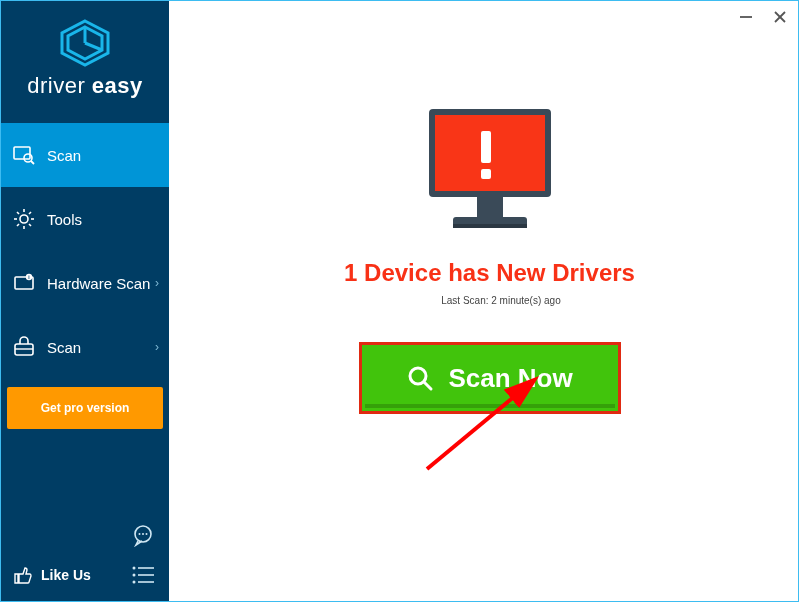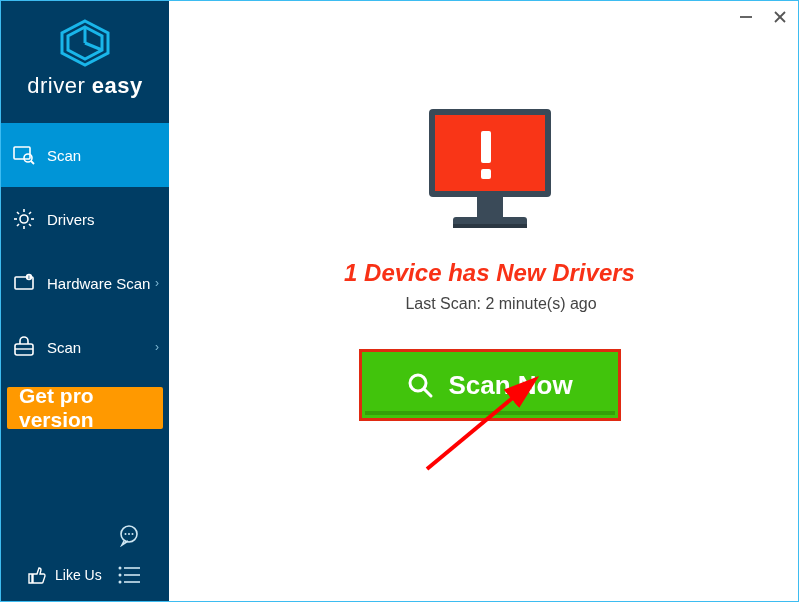--- a/index.html
+++ b/index.html
@@ -44,29 +44,29 @@
     position: absolute; right: 10px; color: #7fb9d4; font-size: 12px;
   }
   .pro-btn {
     margin: 8px 6px 0;
     background: #ff9900;
     color: #fff;
     height: 42px;
     display: flex;
     align-items: center;
     justify-content: center;
-    font-size: 21px;
+    font-size: 12px;
     font-weight: 700;
     border-radius: 2px;
     cursor: pointer;
-    padding-left: 12px;
   }
   .sidebar-footer {
     margin-top: auto;
-    padding: 8px 26px 12px;
+    padding: 8px 12px 12px;
+    font-weight: bold;
   }
   .feedback-row {
     display:flex; justify-content:flex-end; margin-bottom:12px;
   }
   .like-row {
     display: flex; align-items: center; justify-content: space-between;
   }
   .like-us { display:flex; align-items:center; font-size:14px; color:#fff; cursor:pointer; }
   .like-us .icon { width:20px; height:20px; margin-right:8px; }
   .circle-btn, .menulines-btn {
@@ -86,26 +86,25 @@
     position:absolute; top:0; left:0; right:0; bottom:0;
     display:flex; flex-direction:column; align-items:center;
     padding-top: 104px;
   }
   .monitor { position:relative; width:150px; height:132px; }
   .headline {
     margin-top: 22px;
     color: #f83116;
     font-size: 24px;
     font-weight: 700;
-    font-style: italic;
   }
   .lastscan {
     margin-top: 8px;
     color: #444;
-    font-size: 16px;
+    font-size: 10px;
     margin-left: 23px;
   }
   .scanbtn {
     margin-top: 36px;
     width: 262px;
     height: 72px;
     border: 3px solid #e02a12;
     background: #41c40c;
     color: #fff;
     font-size: 26px;
@@ -163,21 +162,21 @@
                 <line x1="11" y1="18" x2="11" y2="21"></line>
                 <line x1="1" y1="11" x2="4" y2="11"></line>
                 <line x1="18" y1="11" x2="21" y2="11"></line>
                 <line x1="4" y1="4" x2="6" y2="6"></line>
                 <line x1="16" y1="16" x2="18" y2="18"></line>
                 <line x1="16" y1="6" x2="18" y2="4"></line>
                 <line x1="4" y1="18" x2="6" y2="16"></line>
               </g>
             </svg>
         </span>
-        <span>Drivers</span>
+        <span>Tools</span>
       </div>
       <div class="nav-item">
         <span class="icon">
           <svg width="22" height="22" viewBox="0 0 22 22">
               <rect x="2" y="5" width="18" height="12" rx="1" fill="none" stroke="#fff" stroke-width="1.6"></rect>
               <circle cx="16" cy="5" r="3.2" fill="#fff"></circle>
               <text x="16" y="7.4" text-anchor="middle" font-size="5" fill="#003d64" font-weight="bold">i</text>
             </svg>
         </span>
         <span>Hardware Scan</span>

